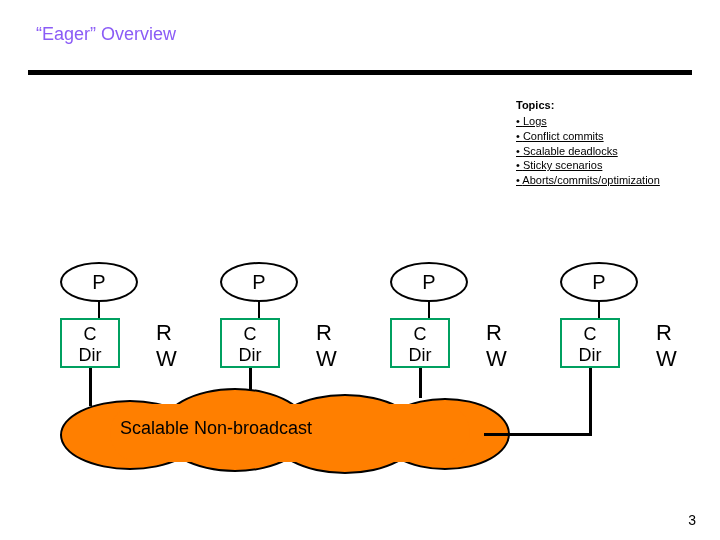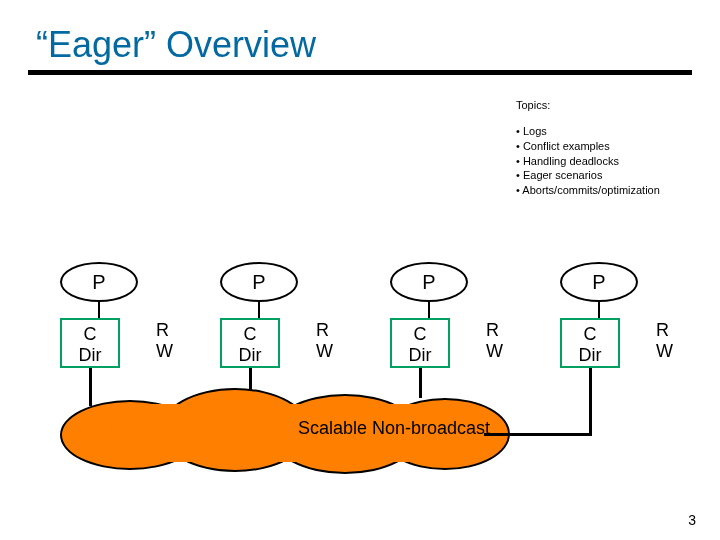--- a/index.html
+++ b/index.html
@@ -9,41 +9,41 @@
     height: 540px;
     font-family: Arial, Helvetica, sans-serif;
     background: #fff;
     position: relative;
     overflow: hidden;
   }
   .title {
     position: absolute;
     left: 36px;
     top: 24px;
-    font-size: 36px;
-    color: #0369a1;
+    font-size: 18px;
+    color: #8b5cf6;
   }
   .rule {
     position: absolute;
     left: 28px;
     top: 70px;
     width: 664px;
     height: 5px;
     background: #000;
   }
   .topics {
     position: absolute;
     left: 516px;
     top: 98px;
     font-size: 11px;
     line-height: 1.35;
     color: #000;
   }
-  .topics .hdr { margin-bottom: 11px; }
-  .topics .bul { white-space: nowrap; }
+  .topics .hdr { margin-bottom: 1px; font-weight: bold; }
+  .topics .bul { white-space: nowrap; text-decoration: underline; }
 
   .nodes {
     position: absolute;
     left: 0;
     top: 262px;
     width: 720px;
   }
   .node {
     position: absolute;
     top: 0;
@@ -67,21 +67,21 @@
     border: 2px solid #00a060;
     background: #fff;
     font-size: 18px;
     text-align: center;
     line-height: 1.15;
     padding-top: 4px;
     position: relative;
   }
   .rw {
     position: absolute;
-    font-size: 18px;
+    font-size: 22px;
     top: 58px;
   }
   .stem-p {
     position: absolute;
     width: 2px;
     height: 16px;
     background: #000;
     top: 40px;
     left: 38px;
   }
@@ -103,21 +103,21 @@
     position: absolute;
     border: 2px solid #000;
     background: #ff7f00;
     border-radius: 50%;
   }
   .cloud-label {
     position: absolute;
     left: 0;
     right: 0;
     top: 24px;
-    text-align: right;
+    text-align: left;
     font-size: 18px;
     line-height: 1.2;
     z-index: 5;
   }
 
   .rlink {
     position: absolute;
     height: 3px;
     background: #000;
   }
@@ -131,23 +131,23 @@
 </style>
 </head>
 <body>
 
 <div class="title">“Eager” Overview</div>
 <div class="rule"></div>
 
 <div class="topics">
   <div class="hdr">Topics:</div>
   <div class="bul">• <span>Logs</span></div>
-  <div class="bul">• <span>Conflict examples</span></div>
-  <div class="bul">• <span>Handling deadlocks</span></div>
-  <div class="bul">• <span>Eager scenarios</span></div>
+  <div class="bul">• <span>Conflict commits</span></div>
+  <div class="bul">• <span>Scalable deadlocks</span></div>
+  <div class="bul">• <span>Sticky scenarios</span></div>
   <div class="bul">• <span>Aborts/commits/optimization</span></div>
 </div>
 
 <div class="nodes">
 
   <div class="node" style="left:60px;">
     <div class="p-oval">
         <span>P</span>
       </div>
     <div class="stem-p"></div>

